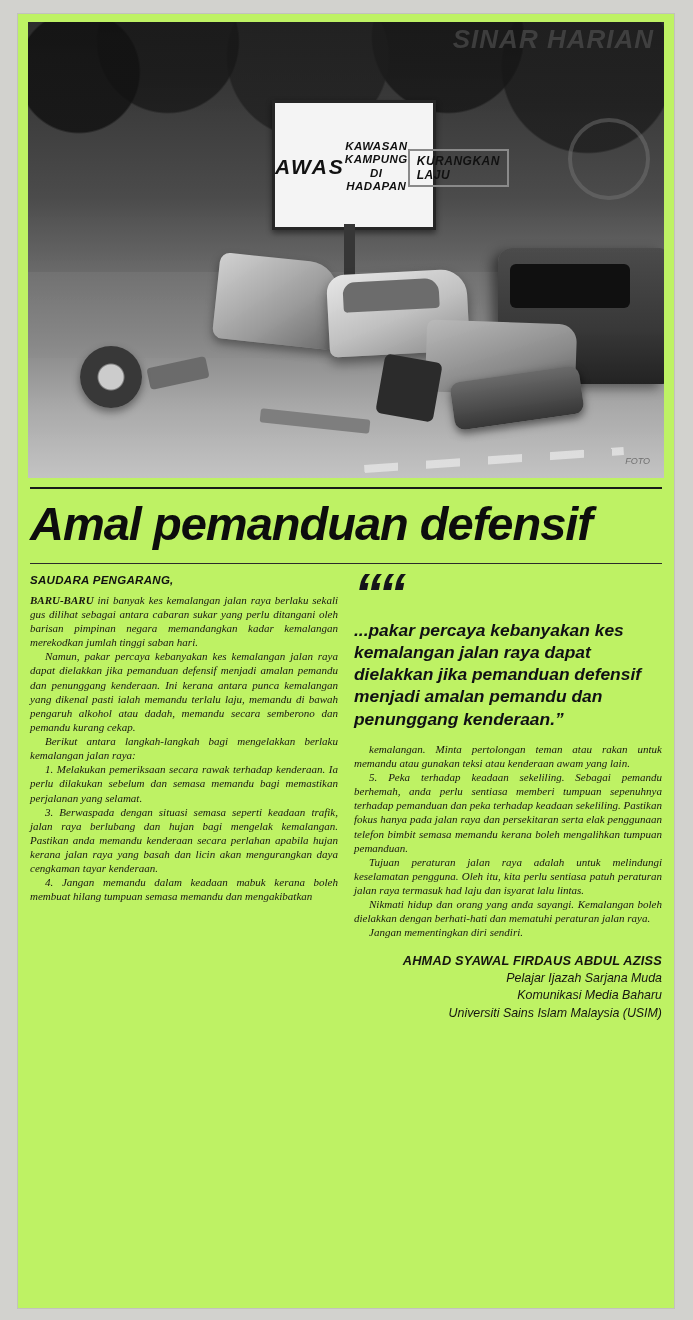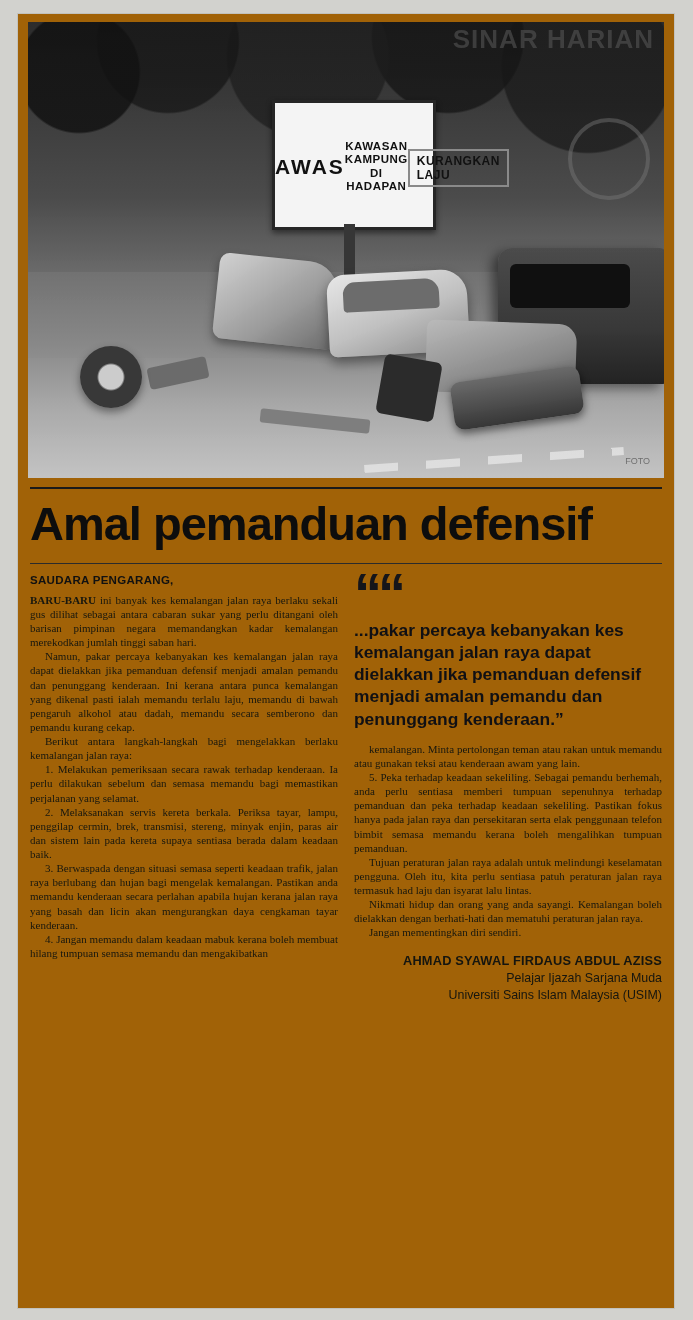--- a/index.html
+++ b/index.html
@@ -16,22 +16,23 @@
     width:693px;
     height:1320px;
     background:#d2d2ce;
   }
   .sheet{
     position:absolute;
     left:18px;
     top:14px;
     width:656px;
     height:1294px;
-    background:#a16207;
+    background:#bef264;
     box-shadow:0 0 0 1px #c2c2bd;
+    font-style:italic;
   }
   
   .photo{
     position:relative;
     margin:8px 10px 0 10px;
     width:636px;
     height:456px;
     background:linear-gradient(180deg,#3a3d36 0%,#4a4d44 18%,#5b5e54 35%,#6e7065 52%,#83857a 68%,#9a9b90 82%,#b7b8ad 100%);
     overflow:hidden;
     filter:grayscale(100%) contrast(105%);
@@ -230,37 +231,37 @@
 
     <div class="cols">
 
       <div class="col body">
         <div class="kicker">SAUDARA PENGARANG,</div>
 
         <p class="first"><span class="lead">BARU-BARU</span><span> ini banyak kes kemalangan jalan raya berlaku sekali gus dilihat sebagai antara cabaran sukar yang perlu ditangani oleh barisan pimpinan negara memandangkan kadar kemalangan merekodkan jumlah tinggi saban hari.</span></p>
         <p>Namun, pakar percaya kebanyakan kes kemalangan jalan raya dapat dielakkan jika pemanduan defensif menjadi amalan pemandu dan penunggang kenderaan. Ini kerana antara punca kemalangan yang dikenal pasti ialah memandu terlalu laju, memandu di bawah pengaruh alkohol atau dadah, memandu secara semberono dan pemandu kurang cekap.</p>
         <p>Berikut antara langkah-langkah bagi mengelakkan berlaku kemalangan jalan raya:</p>
         <p>1. Melakukan pemeriksaan secara rawak terhadap kenderaan. Ia perlu dilakukan sebelum dan semasa memandu bagi memastikan perjalanan yang selamat.</p>
-        <p>2. Melaksanakan servis kereta berkala. Periksa tayar, lampu, penggilap cermin, brek, transmisi, stereng, minyak enjin, paras air dan sistem lain pada kereta supaya sentiasa berada dalam keadaan baik.</p>
         <p>3. Berwaspada dengan situasi semasa seperti keadaan trafik, jalan raya berlubang dan hujan bagi mengelak kemalangan. Pastikan anda memandu kenderaan secara perlahan apabila hujan kerana jalan raya yang basah dan licin akan mengurangkan daya cengkaman tayar kenderaan.</p>
         <p>4. Jangan memandu dalam keadaan mabuk kerana boleh membuat hilang tumpuan semasa memandu dan mengakibatkan</p>
       </div>
 
       <div class="col body">
         <div class="quotemark">““</div>
         <div class="pullquote">...pakar percaya kebanyakan kes kemalangan jalan raya dapat dielakkan jika pemanduan defensif menjadi amalan pemandu dan penunggang kenderaan.”</div>
 
         <p>kemalangan. Minta pertolongan teman atau rakan untuk memandu atau gunakan teksi atau kenderaan awam yang lain.</p>
         <p>5. Peka terhadap keadaan sekeliling. Sebagai pemandu berhemah, anda perlu sentiasa memberi tumpuan sepenuhnya terhadap pemanduan dan peka terhadap keadaan sekeliling. Pastikan fokus hanya pada jalan raya dan persekitaran serta elak penggunaan telefon bimbit semasa memandu kerana boleh mengalihkan tumpuan pemanduan.</p>
         <p>Tujuan peraturan jalan raya adalah untuk melindungi keselamatan pengguna. Oleh itu, kita perlu sentiasa patuh peraturan jalan raya termasuk had laju dan isyarat lalu lintas.</p>
         <p>Nikmati hidup dan orang yang anda sayangi. Kemalangan boleh dielakkan dengan berhati-hati dan mematuhi peraturan jalan raya.</p>
         <p>Jangan mementingkan diri sendiri.</p>
 
         <div class="sig">
           <div class="name">AHMAD SYAWAL FIRDAUS  ABDUL AZISS</div>
           <div>Pelajar Ijazah Sarjana Muda</div>
+          <div>Komunikasi Media Baharu</div>
           <div>Universiti Sains Islam Malaysia (USIM)</div>
         </div>
       </div>
 
     </div>
   </div>
 </div>
 
 </body></html>

